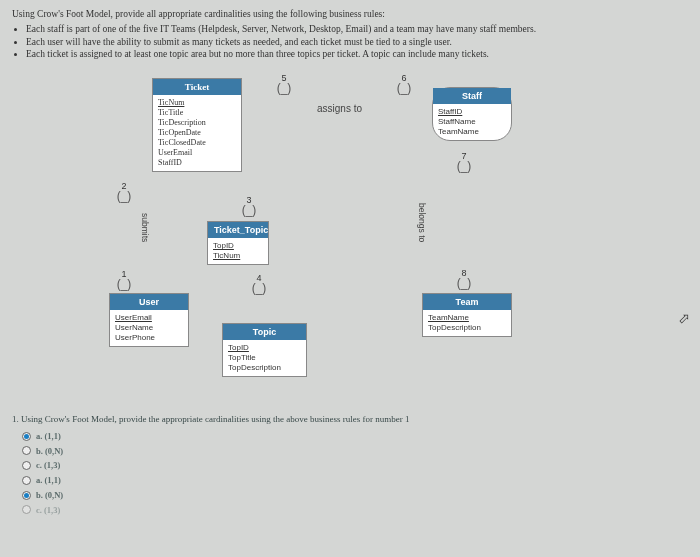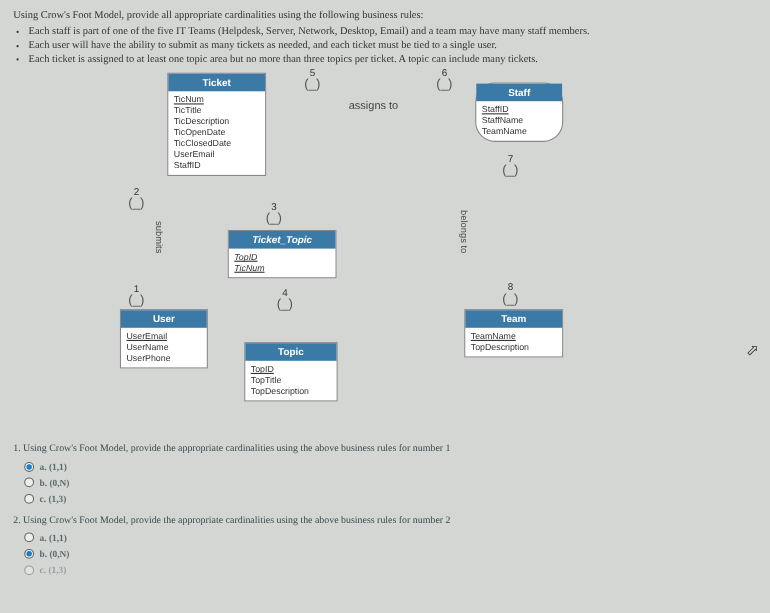--- a/index.html
+++ b/index.html
@@ -7,21 +7,21 @@
       width: 700px;
       height: 557px;
       background: #d4d6d4;
       font-family: Georgia, serif;
       font-size: 9px;
       color: #333;
       padding: 8px 12px;
       position: relative;
       overflow: hidden;
     }
-    .instructions { font-size: 9.5px; line-height: 1.35; }
+    .instructions { font-size: 9.5px; line-height: 1.35; margin-bottom: 12px; }
     .instructions ul { margin-left: 14px; margin-top: 2px; }
     .diagram {
       position: relative;
       width: 560px;
       height: 330px;
       margin-left: 40px;
       margin-bottom: 10px;
       font-family: Arial, sans-serif;
       font-size: 8.5px;
     }
@@ -79,21 +79,21 @@
   <div>Using Crow's Foot Model, provide all appropriate cardinalities using the following business rules:</div>
   <ul>
     <li>Each staff is part of one of the five IT Teams (Helpdesk, Server, Network, Desktop, Email) and a team may have many staff members.</li>
     <li>Each user will have the ability to submit as many tickets as needed, and each ticket must be tied to a single user.</li>
     <li>Each ticket is assigned to at least one topic area but no more than three topics per ticket. A topic can include many tickets.</li>
   </ul>
 </div>
 
 <div class="diagram">
 
-  <div class="entity" style="left:100px; top:5px; width:90px;">
+  <div class="entity" style="left:100px; top:5px; width:90px;font-family:Liberation Serif, serif;">
     <div class="entity-head">Ticket</div>
     <div class="entity-body">
       <div class="key">TicNum</div>
       <div>TicTitle</div>
       <div>TicDescription</div>
       <div>TicOpenDate</div>
       <div>TicClosedDate</div>
       <div>UserEmail</div>
       <div>StaffID</div>
     </div>
@@ -101,21 +101,21 @@
 
   <div class="entity" style="left:380px; top:14px; width:80px;border-radius:18px;">
     <div class="entity-head">Staff</div>
     <div class="entity-body">
       <div class="key">StaffID</div>
       <div>StaffName</div>
       <div>TeamName</div>
     </div>
   </div>
 
-  <div class="entity" style="left:155px; top:148px; width:99px;font-style:italic;">
+  <div class="entity" style="left:155px; top:148px; width:62px;">
     <div class="entity-head">Ticket_Topic</div>
     <div class="entity-body">
       <div class="key">TopID</div>
       <div class="key">TicNum</div>
     </div>
   </div>
 
   <div class="entity" style="left:25px; top:220px; width:80px;margin-left:32px;">
     <div class="entity-head">User</div>
     <div class="entity-body">
@@ -189,21 +189,20 @@
   </div>
   <div class="opt">
     <span class="radio"></span>
     <span>b. (0,N)</span>
   </div>
   <div class="opt">
     <span class="radio"></span>
     <span>c. (1,3)</span>
   </div>
 
-  <div class="q-title">2. Using Crow's Foot Model, provide the appropriate cardinalities using the above business rules for number 2</div>
   <div class="opt">
     <span class="radio"></span>
     <span>a. (1,1)</span>
   </div>
   <div class="opt">
     <span class="radio sel"></span>
     <span>b. (0,N)</span>
   </div>
   <div class="opt" style="opacity:0.5;">
     <span class="radio"></span>

